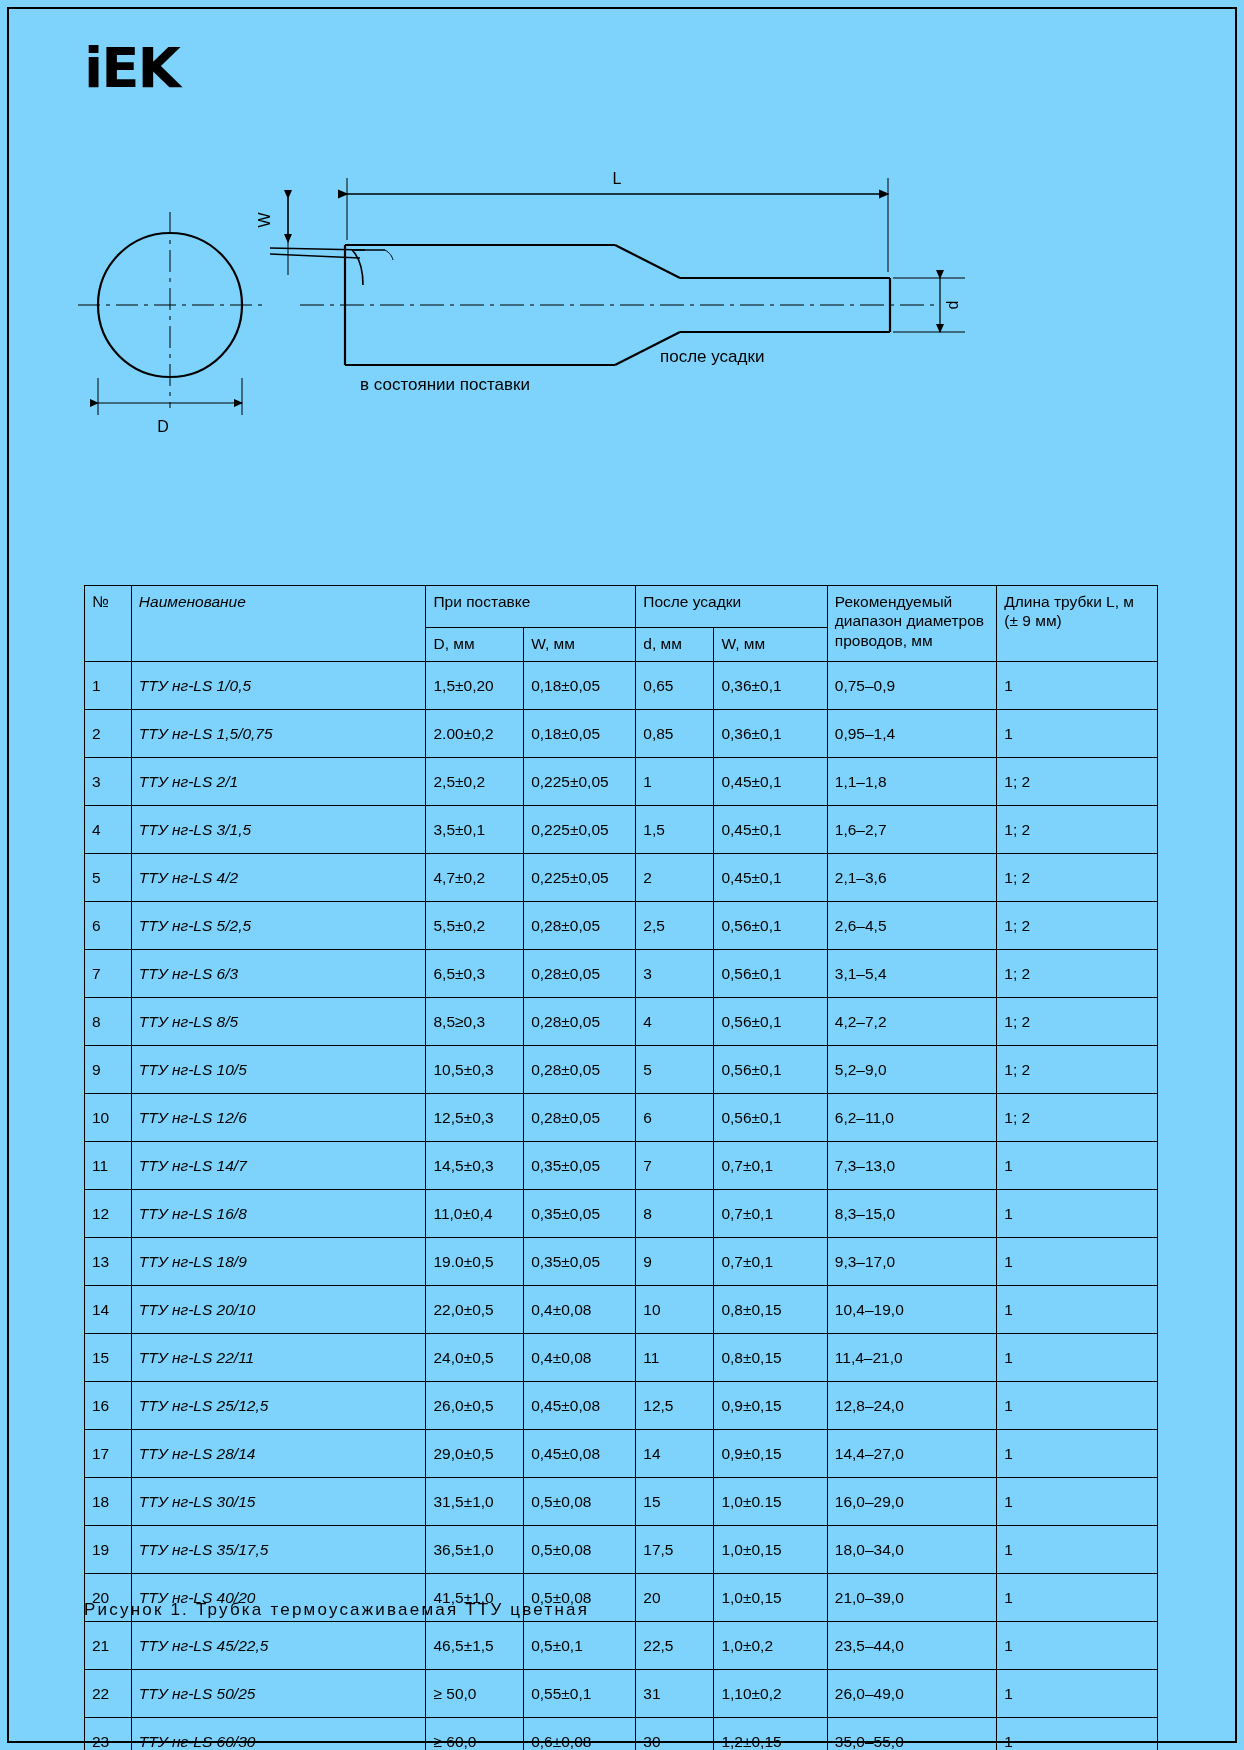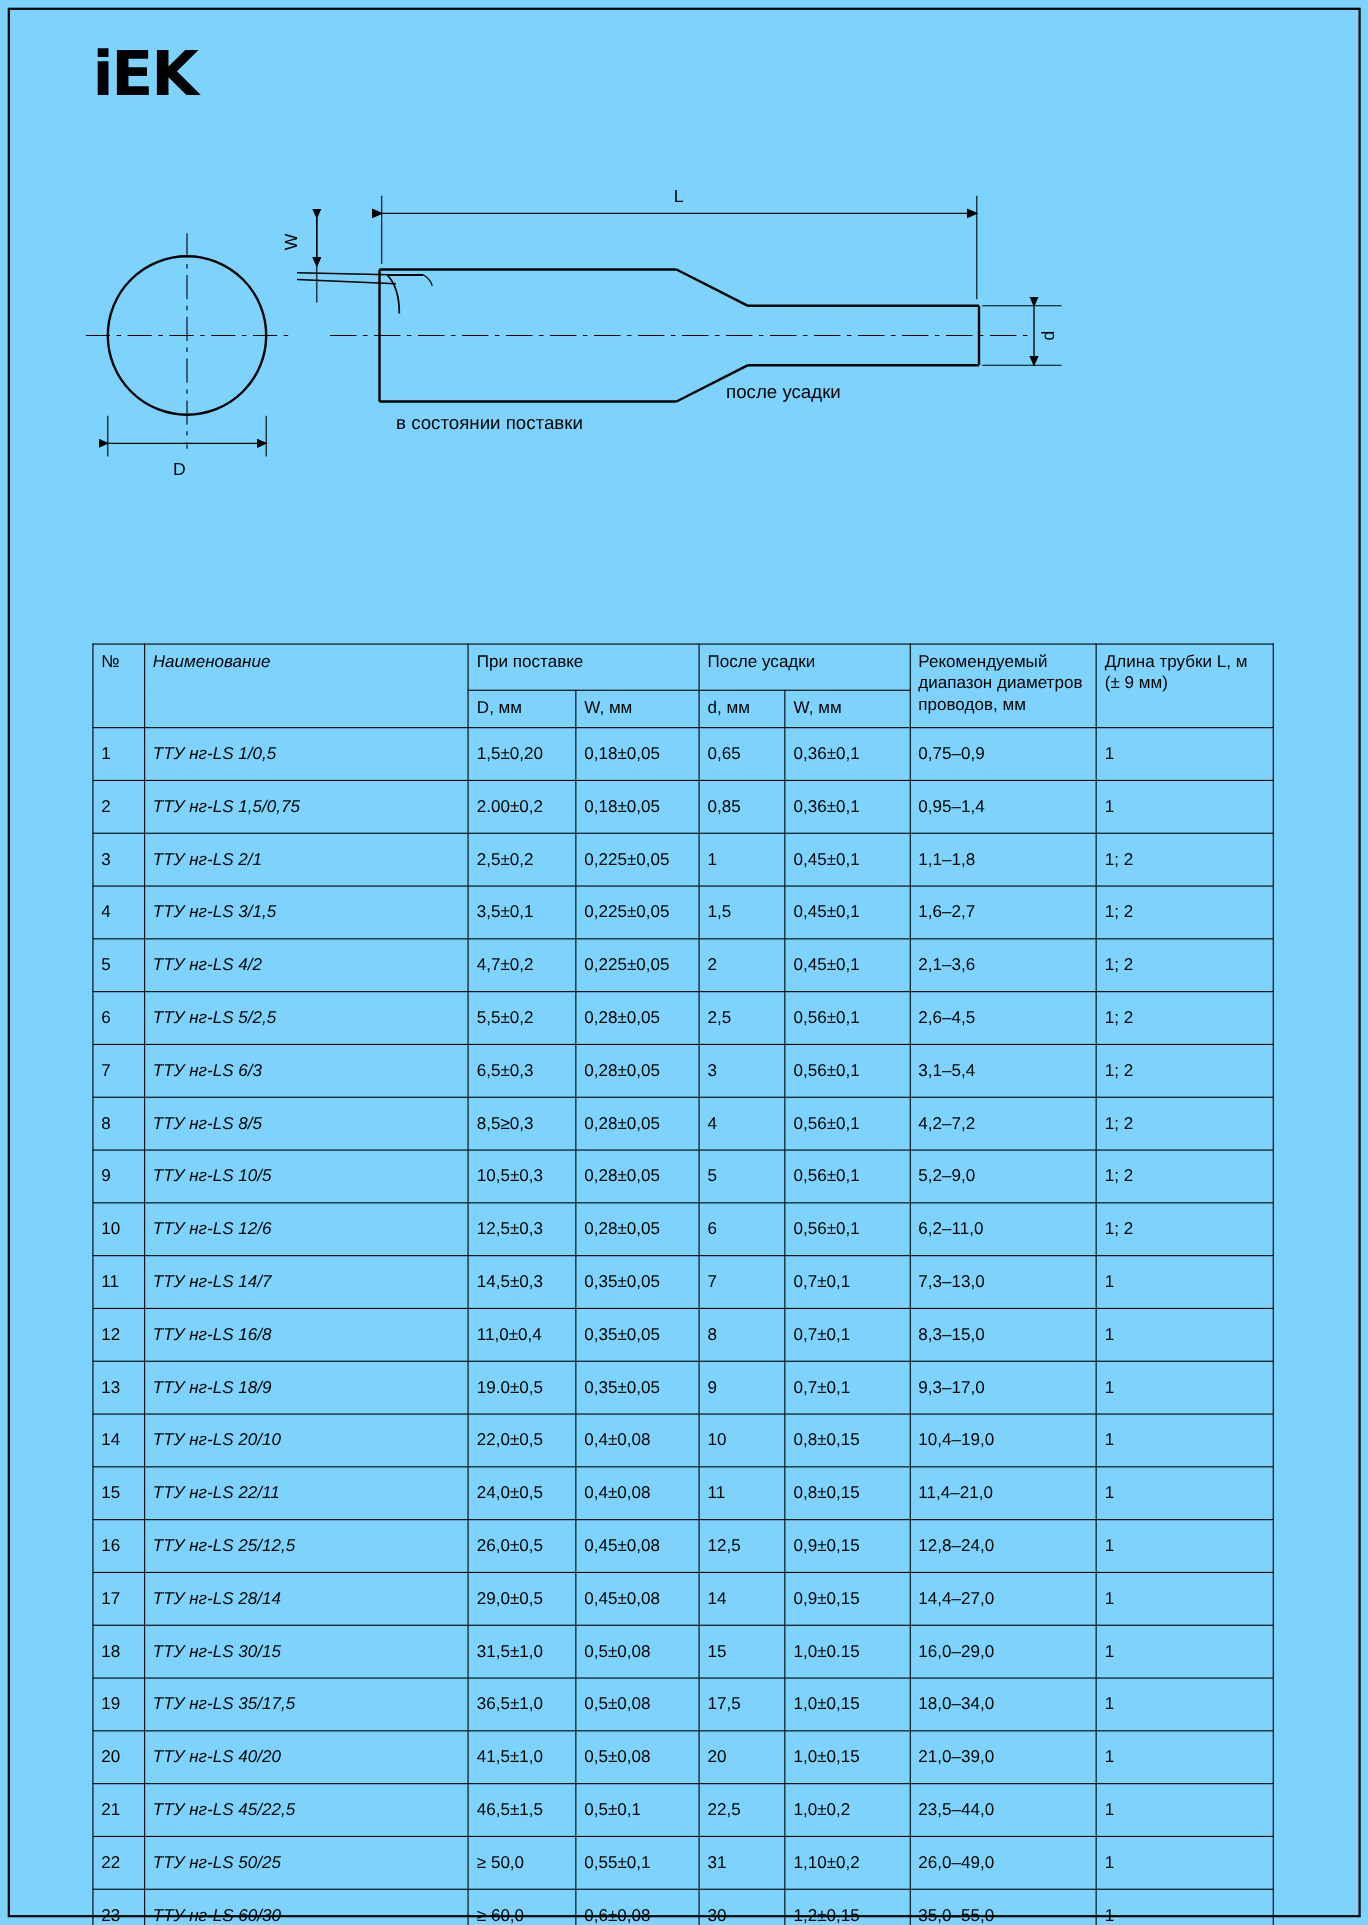--- a/index.html
+++ b/index.html
@@ -414,13 +414,14 @@
             <td class="c-w">0,6±0,08</td>
             <td class="c-d2">30</td>
             <td class="c-w2">1,2±0,15</td>
             <td class="c-range">35,0–55,0</td>
             <td class="c-len">1</td>
           </tr>
         </tbody>
     </table>
   </div>
 
+  <div class="caption">Рисунок 1. Трубка термоусаживаемая ТТУ цветная</div>
 </div>
 
 </body></html>

